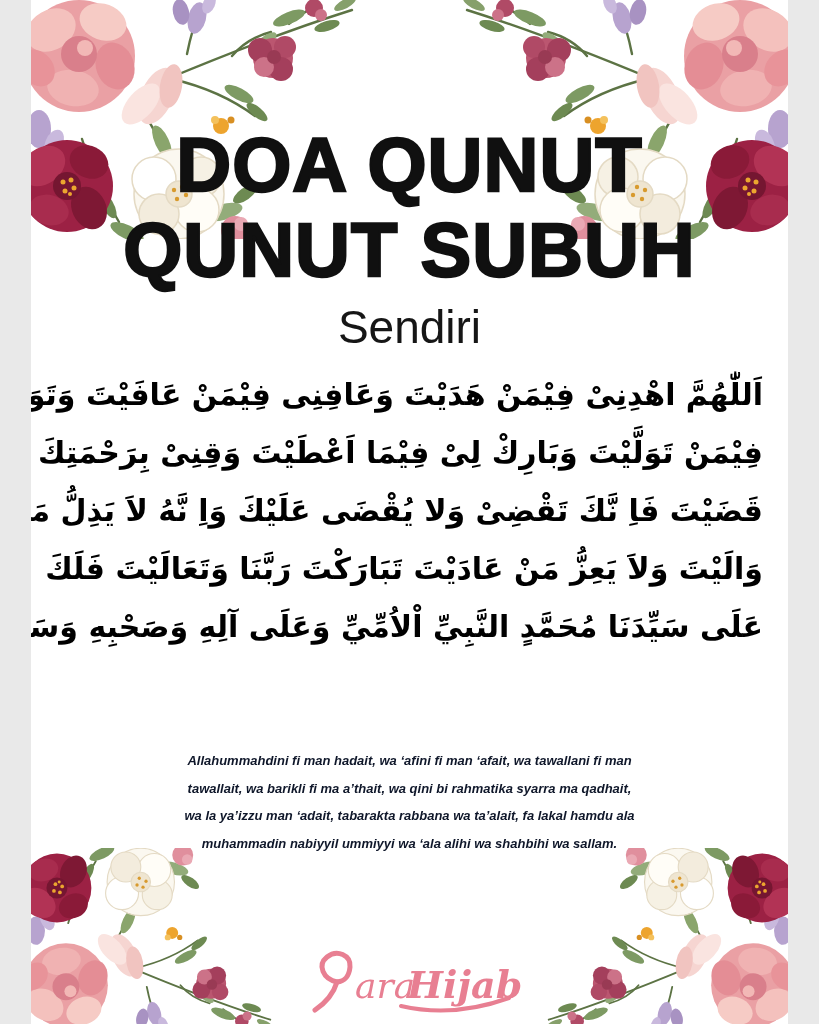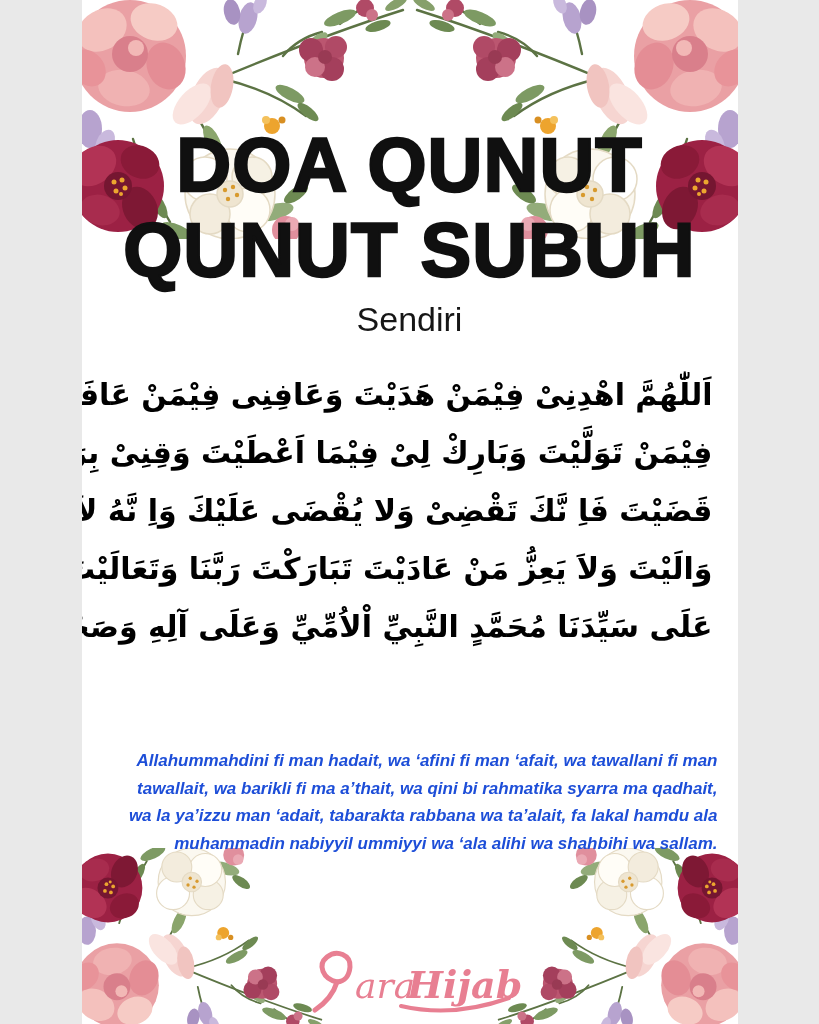--- a/index.html
+++ b/index.html
@@ -1,18 +1,18 @@
 <!DOCTYPE html>
 <html><head>
 <meta charset="utf-8">
 <style>
   html,body { margin:0; padding:0; background:#e9e9e9; }
   .page {
     position:relative;
-    width:656px; height:1024px;
+    width:757px; height:1024px;
     margin:0 auto;
     background:#ffffff;
     overflow:hidden;
     font-family:"Liberation Sans", sans-serif;
   }
 
   
   .corner { position:absolute; pointer-events:none; }
   .corner.tl { left:-4px; top:-6px; }
   .corner.tr { right:-4px; top:-6px; transform:scaleX(-1); }
@@ -27,21 +27,21 @@
   .title {
     font-size:76px;
     font-weight:bold;
     line-height:1.12;
     letter-spacing:1px;
     color:#101010;
     -webkit-text-stroke:2.4px #101010;
   }
   .subtitle {
     margin-top:8px;
-    font-size:34px;
+    font-size:46px;
     font-weight:400;
     color:#161616;
   }
 
   
   .arabic {
     position:absolute; top:366px; left:25px; right:25px;
     direction:rtl;
     text-align:center;
     font-family:"DejaVu Sans", sans-serif;
@@ -50,25 +50,25 @@
     font-weight:bold;
   }
   .arabic-line {
     white-space:nowrap;
     line-height:58px;
   }
 
   
   .latin {
     position:absolute; top:747px; left:20px; right:20px;
-    text-align:right;
-    font-size:17px;
+    text-align:center;
+    font-size:13px;
     font-weight:bold;
     font-style:italic;
-    color:#1d4ed8;
+    color:#0f172a;
   }
   .latin-line {
     white-space:nowrap;
     line-height:27.6px;
   }
 
   
   .logo-wrap {
     position:absolute; top:948px; left:0; right:0;
     display:flex; justify-content:center;

